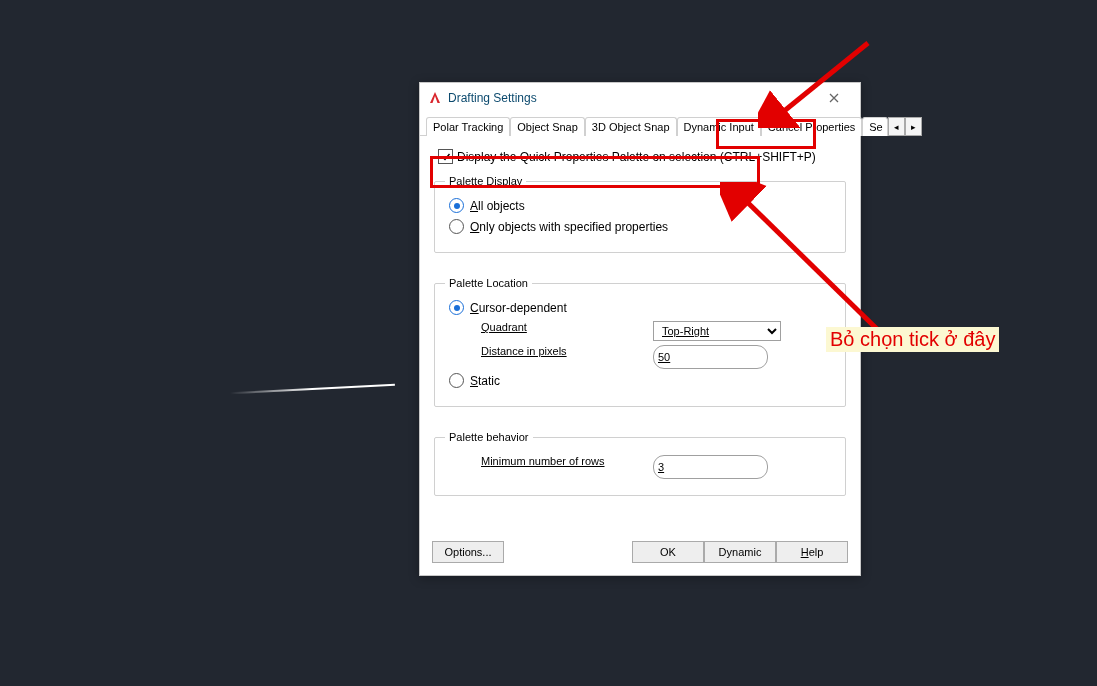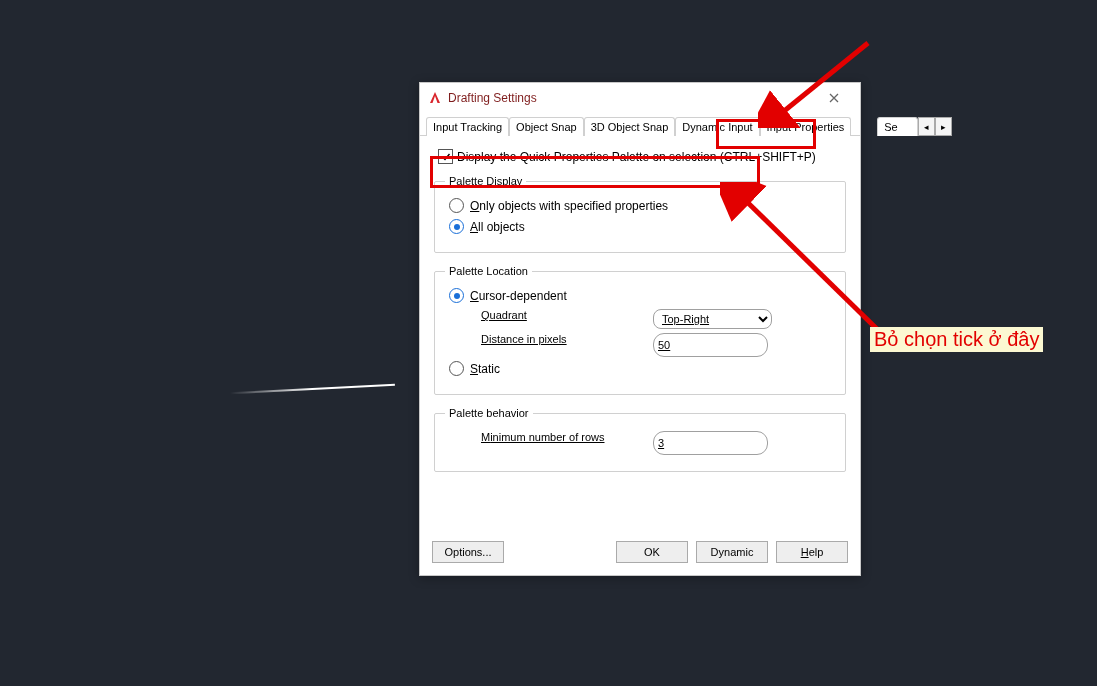--- a/index.html
+++ b/index.html
@@ -29,21 +29,21 @@
     width: 440px; height: 492px;
     background: #fff;
     border: 1px solid #c8c8c8;
     box-shadow: 0 2px 10px rgba(0,0,0,0.3);
     display: flex; flex-direction: column;
   }
   .titlebar {
     height: 30px;
     display: flex; align-items: center;
     padding: 0 8px;
-    color: #7f1d1d;
+    color: #0c4a6e;
   }
   .titlebar .appicon {
     width: 14px; height: 14px;
     margin-right: 6px;
     position: relative;
   }
   .titlebar .appicon svg { display:block; }
   .titlebar .title { flex: 1; font-size: 12px; }
   .titlebar .close {
     width: 36px; height: 22px;
@@ -65,21 +65,21 @@
     border-bottom: none;
     border-top-left-radius: 3px; border-top-right-radius: 3px;
     margin-right: 0px;
     background: #fff;
     font-size: 11px;
     color: #000;
     white-space: nowrap;
     position: relative;
     top: 1px;
   }
-  .tab.partial { padding-right: 19px; margin-left: 26px; }
+  .tab.partial { padding-right: 4px; }
   .tabnav {
     display:flex; margin-left:auto; gap:0;
   }
   .tabnav .navbtn {
     width:15px; height:17px;
     border:1px solid #aaa;
     background:#f5f5f5;
     display:flex; align-items:center; justify-content:center;
     font-size:9px;
     position:relative; top:1px;
@@ -101,21 +101,21 @@
     border: 1px solid #555;
     display:inline-flex; align-items:center; justify-content:center;
     flex:none;
     background:#fff;
   }
   .chk svg { width:10px; height:10px; display:block; }
 
   fieldset {
     border: 1px solid #d0d0d0;
     border-radius: 2px;
-    margin: 0 0 4px 0;
+    margin: 0 0 16px 0;
     padding: 8px 10px 12px 10px;
   }
   legend {
     padding: 0 4px;
     font-size: 11px;
     color: #000;
   }
   .radio-row {
     display:flex; align-items:center; gap:6px;
     margin: 3px 0 6px 4px;
@@ -139,26 +139,26 @@
     text-decoration: underline;
   }
   .form-row .lbl { width: 150px; font-size:11px; }
   select.win, input.win-text {
     height: 20px;
     border: 1px solid #a0a0a0;
     font-size: 11px;
     padding: 1px 4px;
     background:#fff;
   }
-  select.win { width: 119px; border-radius: 8px; }
+  select.win { width: 128px; }
   input.win-text { width: 105px; border-radius: 11px; }
 
   .button-row {
     display:flex; align-items:center;
-    gap: 8px;
+    gap: 0;
     padding: 8px 12px 12px 12px;
   }
   .button-row .spacer { flex:1; }
   button.win {
     height: 22px;
     min-width: 72px;
     border: 1px solid #aaa;
     background: #eee;
     font-family: inherit;
     font-size: 11px;
@@ -169,21 +169,21 @@
   .hl {
     position:absolute;
     border: 3px solid #e20000;
     pointer-events:none;
   }
   .hl-tab { left: 716px; top: 119px; width: 94px; height: 24px; }
   .hl-check { left: 430px; top: 156px; width: 324px; height: 26px; }
 
   .annotation {
     position:absolute;
-    left: 870px; top: 327px;
+    left: 826px; top: 327px;
     color:#e20000;
     font-size: 20px;
     background: #fcf8d2;
     padding: 1px 4px;
     font-family: Arial, sans-serif;
   }
 
   svg.arrow { position:absolute; pointer-events:none; }
 </style>
 </head>
@@ -200,25 +200,25 @@
     </span>
     <span class="title">Drafting Settings</span>
     <span class="close">
       <svg viewBox="0 0 10 10">
           <path d="M1 1 L9 9 M9 1 L1 9" stroke="#666" stroke-width="1.3"></path>
         </svg>
     </span>
   </div>
 
   <div class="tabbar">
-    <div class="tab">Input Tracking</div>
+    <div class="tab">Polar Tracking</div>
     <div class="tab">Object Snap</div>
     <div class="tab">3D Object Snap</div>
     <div class="tab">Dynamic Input</div>
-    <div class="tab">Input Properties</div>
+    <div class="tab">Cancel Properties</div>
     <div class="tab partial">Se</div>
     <div class="tabnav">
       <div class="navbtn">◂</div>
       <div class="navbtn">▸</div>
     </div>
   </div>
 
   <div class="content">
 
     <div class="topcheck-row">
@@ -226,28 +226,28 @@
         <svg viewBox="0 0 10 10">
             <path d="M1.5 5 L4 7.5 L8.5 2" stroke="#000" stroke-width="1.4" fill="none"></path>
           </svg>
       </span>
       <span>Display the Quick Properties Palette on selection (CTRL+SHIFT+P)</span>
     </div>
 
     <fieldset>
       <legend>Palette Display</legend>
       <div class="radio-row">
-        <span class="radio"></span>
-        <span><span class="u">O</span><span>nly objects with specified properties</span></span>
-      </div>
-      <div class="radio-row">
         <span class="radio blue-outline">
             <span class="dot"></span>
           </span>
         <span><span class="u">A</span><span>ll objects</span></span>
+      </div>
+      <div class="radio-row">
+        <span class="radio"></span>
+        <span><span class="u">O</span><span>nly objects with specified properties</span></span>
       </div>
     </fieldset>
 
     <fieldset>
       <legend>Palette Location</legend>
       <div class="radio-row">
         <span class="radio blue-outline">
             <span class="dot"></span>
           </span>
         <span><span class="u">C</span><span>ursor-dependent</span></span>

